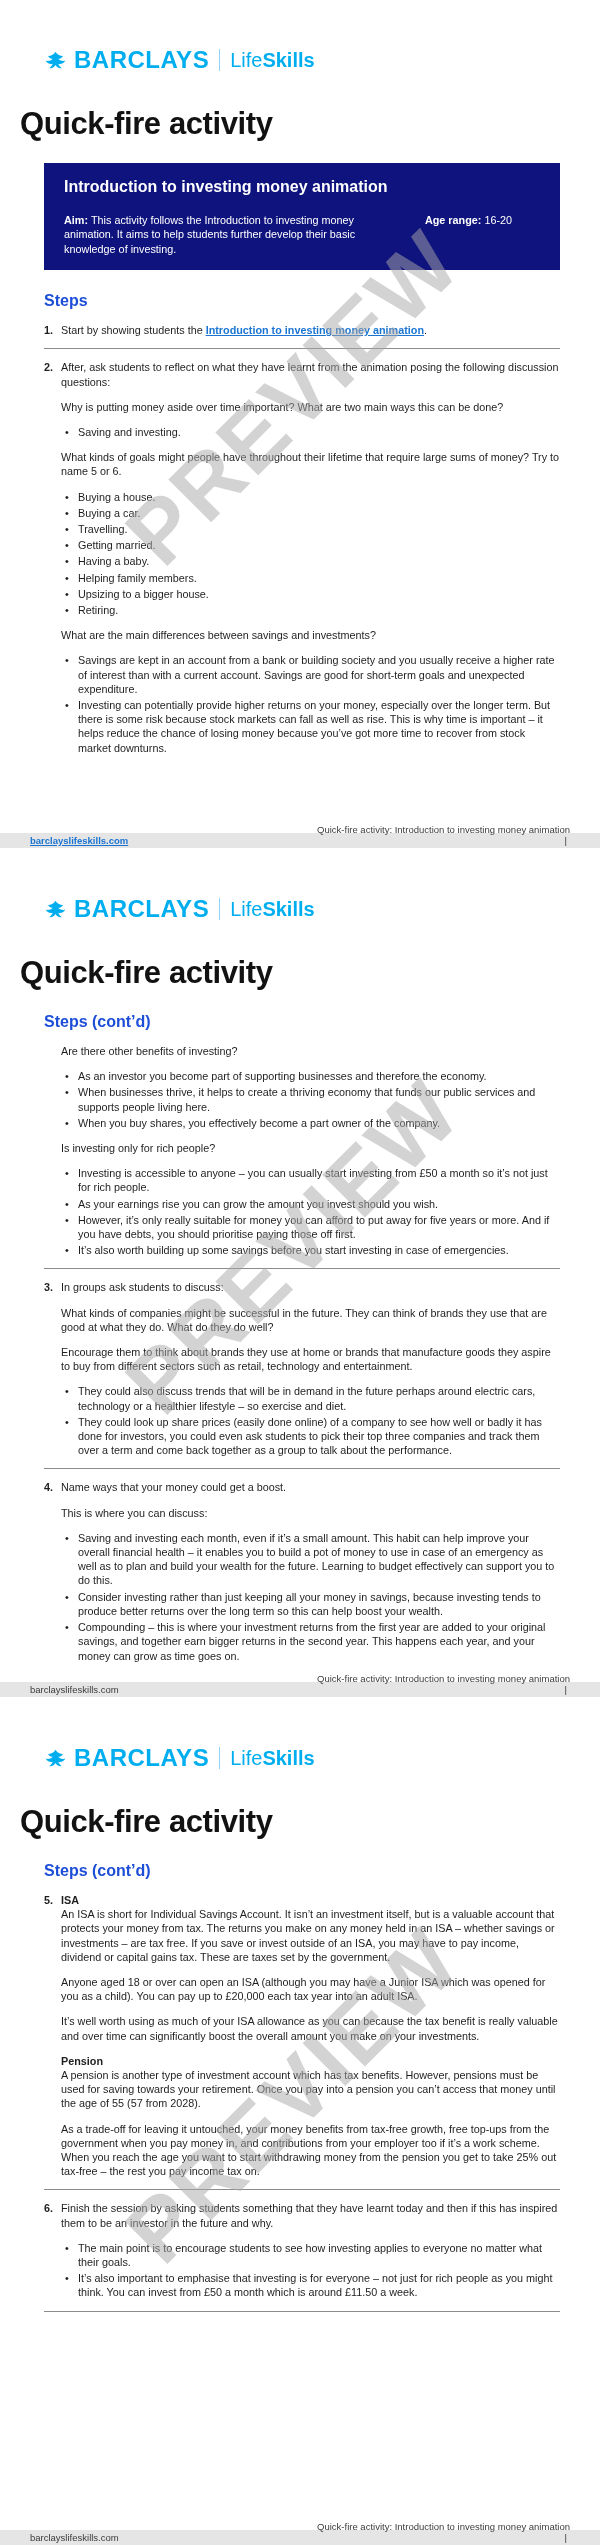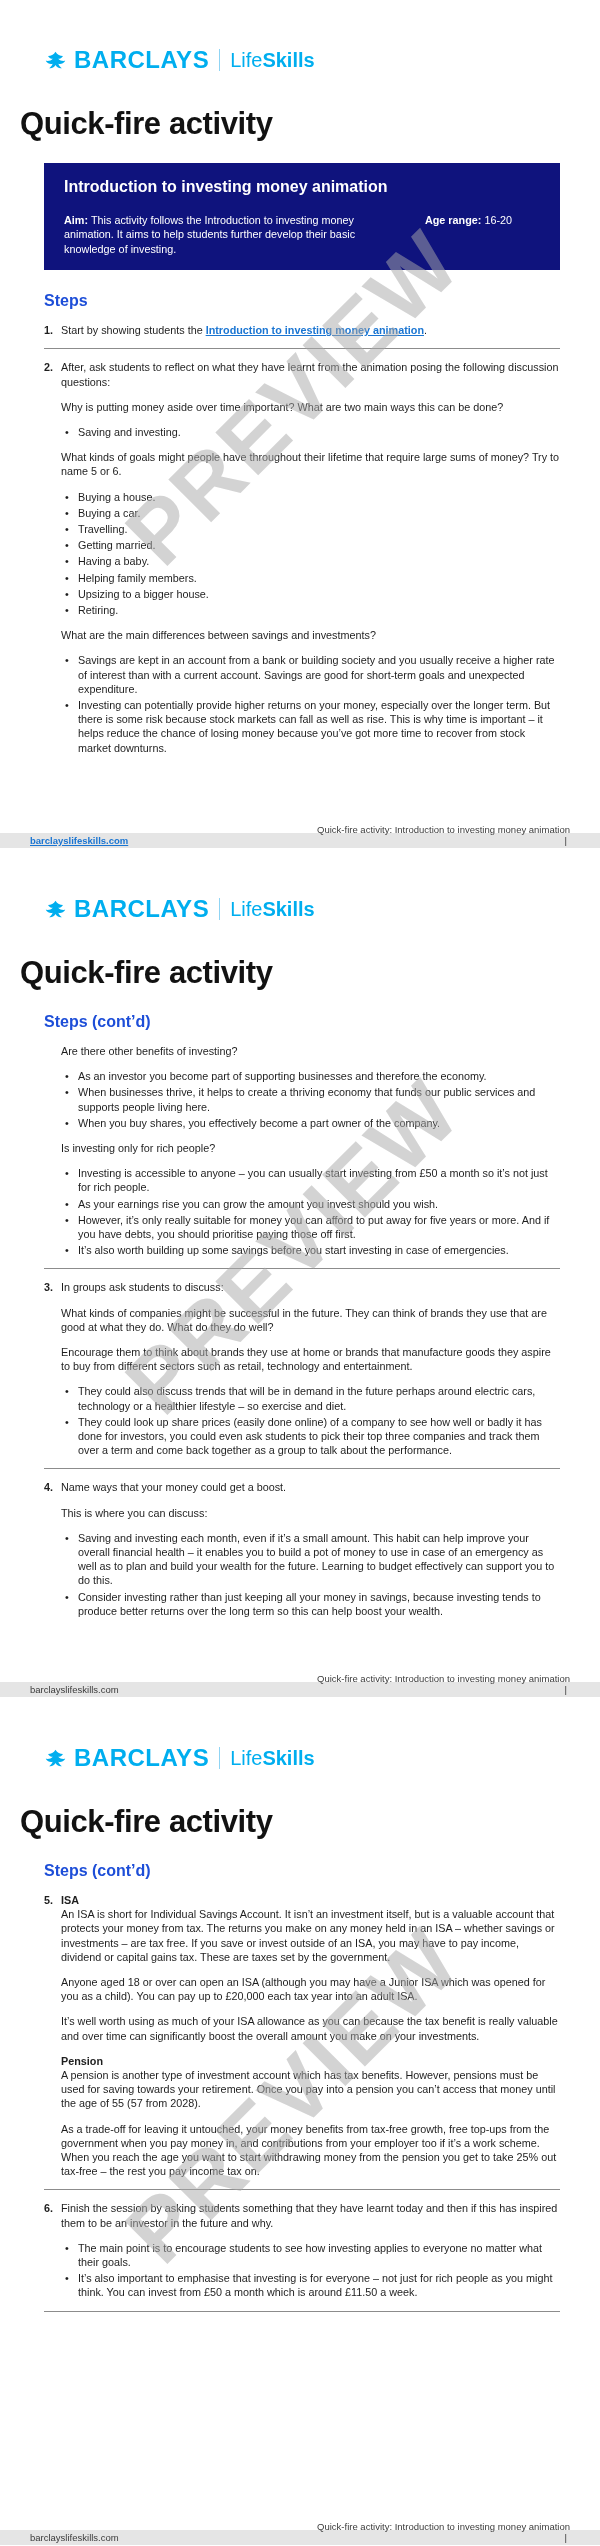--- a/index.html
+++ b/index.html
@@ -191,20 +191,21 @@
   <div class="divider"></div>
 
   <div class="step">
     <div class="step-num">4.</div>
     <div class="step-body">
       <p>Name ways that your money could get a boost.</p>
       <p>This is where you can discuss:</p>
       <ul class="bullets">
           <li>Saving and investing each month, even if it’s a small amount. This habit can help improve your overall financial health – it enables you to build a pot of money to use in case of an emergency as well as to plan and build your wealth for the future. Learning to budget effectively can support you to do this.</li>
           <li>Consider investing rather than just keeping all your money in savings, because investing tends to produce better returns over the long term so this can help boost your wealth.</li>
+          <li>Compounding – this is where your investment returns from the first year are added to your original savings, and together earn bigger returns in the second year. This happens each year, and your money can grow as time goes on.</li>
         </ul>
     </div>
   </div>
 
   <div class="footer">
     <a class="footer-link">barclayslifeskills.com</a>
     <div class="footer-right">
       <span>Quick-fire activity: Introduction to investing money animation</span>
       <span class="sep">|</span>
       <span class="pgnum">2</span>

